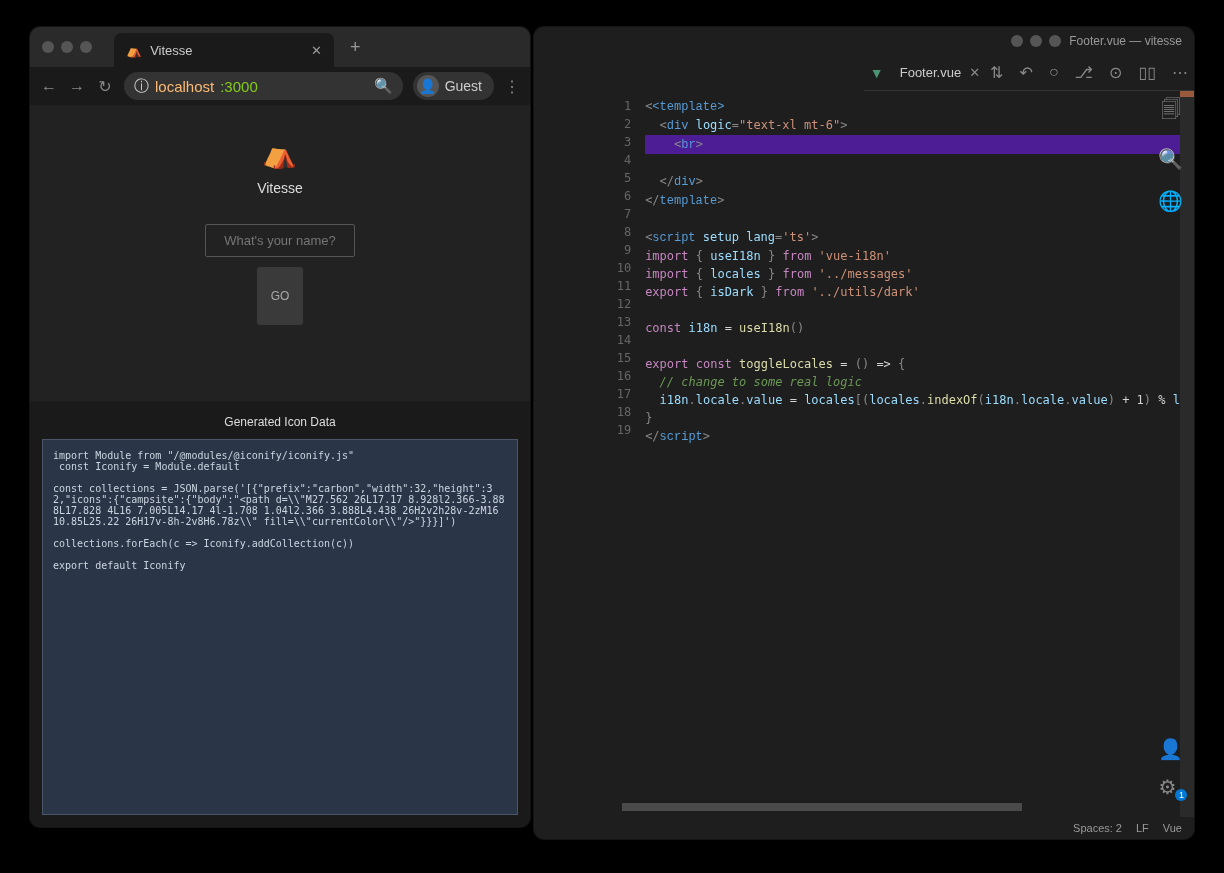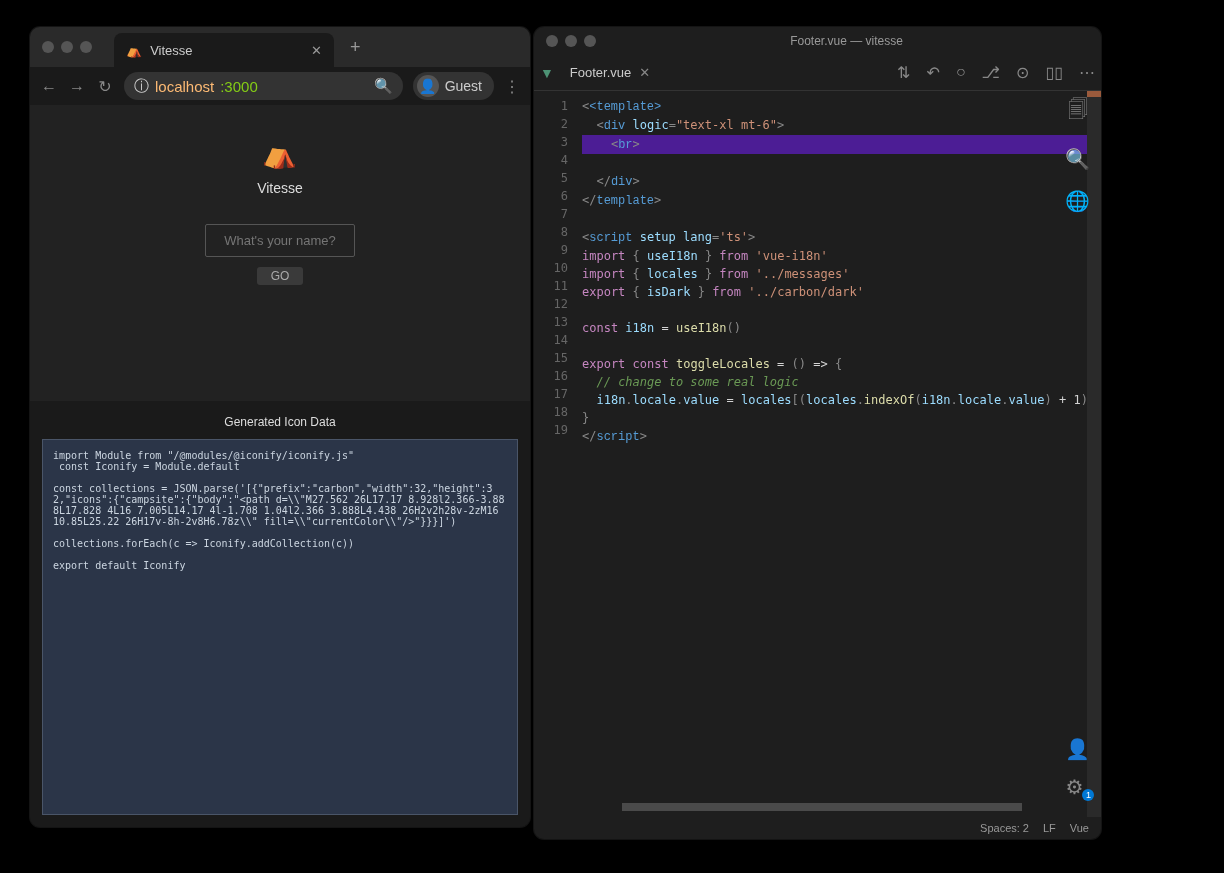--- a/index.html
+++ b/index.html
@@ -108,21 +108,21 @@
   width: 150px;
   text-align: center;
   font-size: 13px;
   border-radius: 2px;
 }
 .go-btn {
   margin-top: 10px;
   background: #3a3a3a;
   border: none;
   color: #aaa;
-  padding: 2px 14px;
+  padding: 22px 14px;
   font-size: 12px;
   border-radius: 3px;
   cursor: pointer;
 }
 .generated-section {
   flex: 1;
   display: flex;
   flex-direction: column;
   align-items: center;
   padding: 14px 12px 12px;
@@ -137,26 +137,27 @@
   color: #cbd5e0;
   font-family: Menlo, monospace;
   font-size: 10px;
   padding: 10px;
   white-space: pre-wrap;
   word-break: break-all;
   overflow: auto;
 }
 
 .editor {
-  width: 567px;
+  width: 660px;
   height: 812px;
   background: #1e1e1e;
   display: flex;
   flex-direction: column;
   position: relative;
+  align-items: flex-end;
 }
 .editor-titlebar {
   height: 28px;
   display: flex;
   align-items: center;
   padding: 0 12px;
   gap: 8px;
 }
 .editor-title { flex: 1; text-align: center; color: #999; font-size: 12px; }
 .editor-tabs {
@@ -347,21 +348,21 @@
     </div>
     <div class="code-area"><span class="t-pun">&lt;</span><span class="t-tag">&lt;template&gt;</span>
   <span class="t-pun">&lt;</span><span class="t-tag">div</span> <span class="t-attr">logic</span><span class="t-pun">=</span><span class="t-str">"text-xl mt-6"</span><span class="t-pun">&gt;</span>
 <span class="hl">    <span class="t-pun">&lt;</span><span class="t-tag">br</span><span class="t-pun">&gt;</span></span>
   <span class="t-pun">&lt;/</span><span class="t-tag">div</span><span class="t-pun">&gt;</span>
 <span class="t-pun">&lt;/</span><span class="t-tag">template</span><span class="t-pun">&gt;</span>
 
 <span class="t-pun">&lt;</span><span class="t-tag">script</span> <span class="t-attr">setup</span> <span class="t-attr">lang</span><span class="t-pun">=</span><span class="t-str">'ts'</span><span class="t-pun">&gt;</span>
 <span class="t-kw">import</span> <span class="t-pun">{</span> <span class="t-var">useI18n</span> <span class="t-pun">}</span> <span class="t-kw">from</span> <span class="t-str">'vue-i18n'</span>
 <span class="t-kw">import</span> <span class="t-pun">{</span> <span class="t-var">locales</span> <span class="t-pun">}</span> <span class="t-kw">from</span> <span class="t-str">'../messages'</span>
-<span class="t-kw">export</span> <span class="t-pun">{</span> <span class="t-var">isDark</span> <span class="t-pun">}</span> <span class="t-kw">from</span> <span class="t-str">'../carbon/dark'</span>
+<span class="t-kw">export</span> <span class="t-pun">{</span> <span class="t-var">isDark</span> <span class="t-pun">}</span> <span class="t-kw">from</span> <span class="t-str">'../utils/dark'</span>
 
 <span class="t-kw">const</span> <span class="t-var">i18n</span> <span class="t-op">=</span> <span class="t-fn">useI18n</span><span class="t-pun">()</span>
 
 <span class="t-kw">export</span> <span class="t-kw">const</span> <span class="t-fn">toggleLocales</span> <span class="t-op">=</span> <span class="t-pun">()</span> <span class="t-op">=&gt;</span> <span class="t-pun">{</span>
   <span class="t-cm">// change to some real logic</span>
   <span class="t-var">i18n</span><span class="t-pun">.</span><span class="t-var">locale</span><span class="t-pun">.</span><span class="t-var">value</span> <span class="t-op">=</span> <span class="t-var">locales</span><span class="t-pun">[(</span><span class="t-var">locales</span><span class="t-pun">.</span><span class="t-fn">indexOf</span><span class="t-pun">(</span><span class="t-var">i18n</span><span class="t-pun">.</span><span class="t-var">locale</span><span class="t-pun">.</span><span class="t-var">value</span><span class="t-pun">)</span> <span class="t-op">+</span> <span>1</span><span class="t-pun">)</span> <span class="t-op">%</span> <span class="t-var">l</span>
 <span class="t-pun">}</span>
 <span class="t-pun">&lt;/</span><span class="t-tag">script</span><span class="t-pun">&gt;</span>
 </div>
     <div class="minimap">

